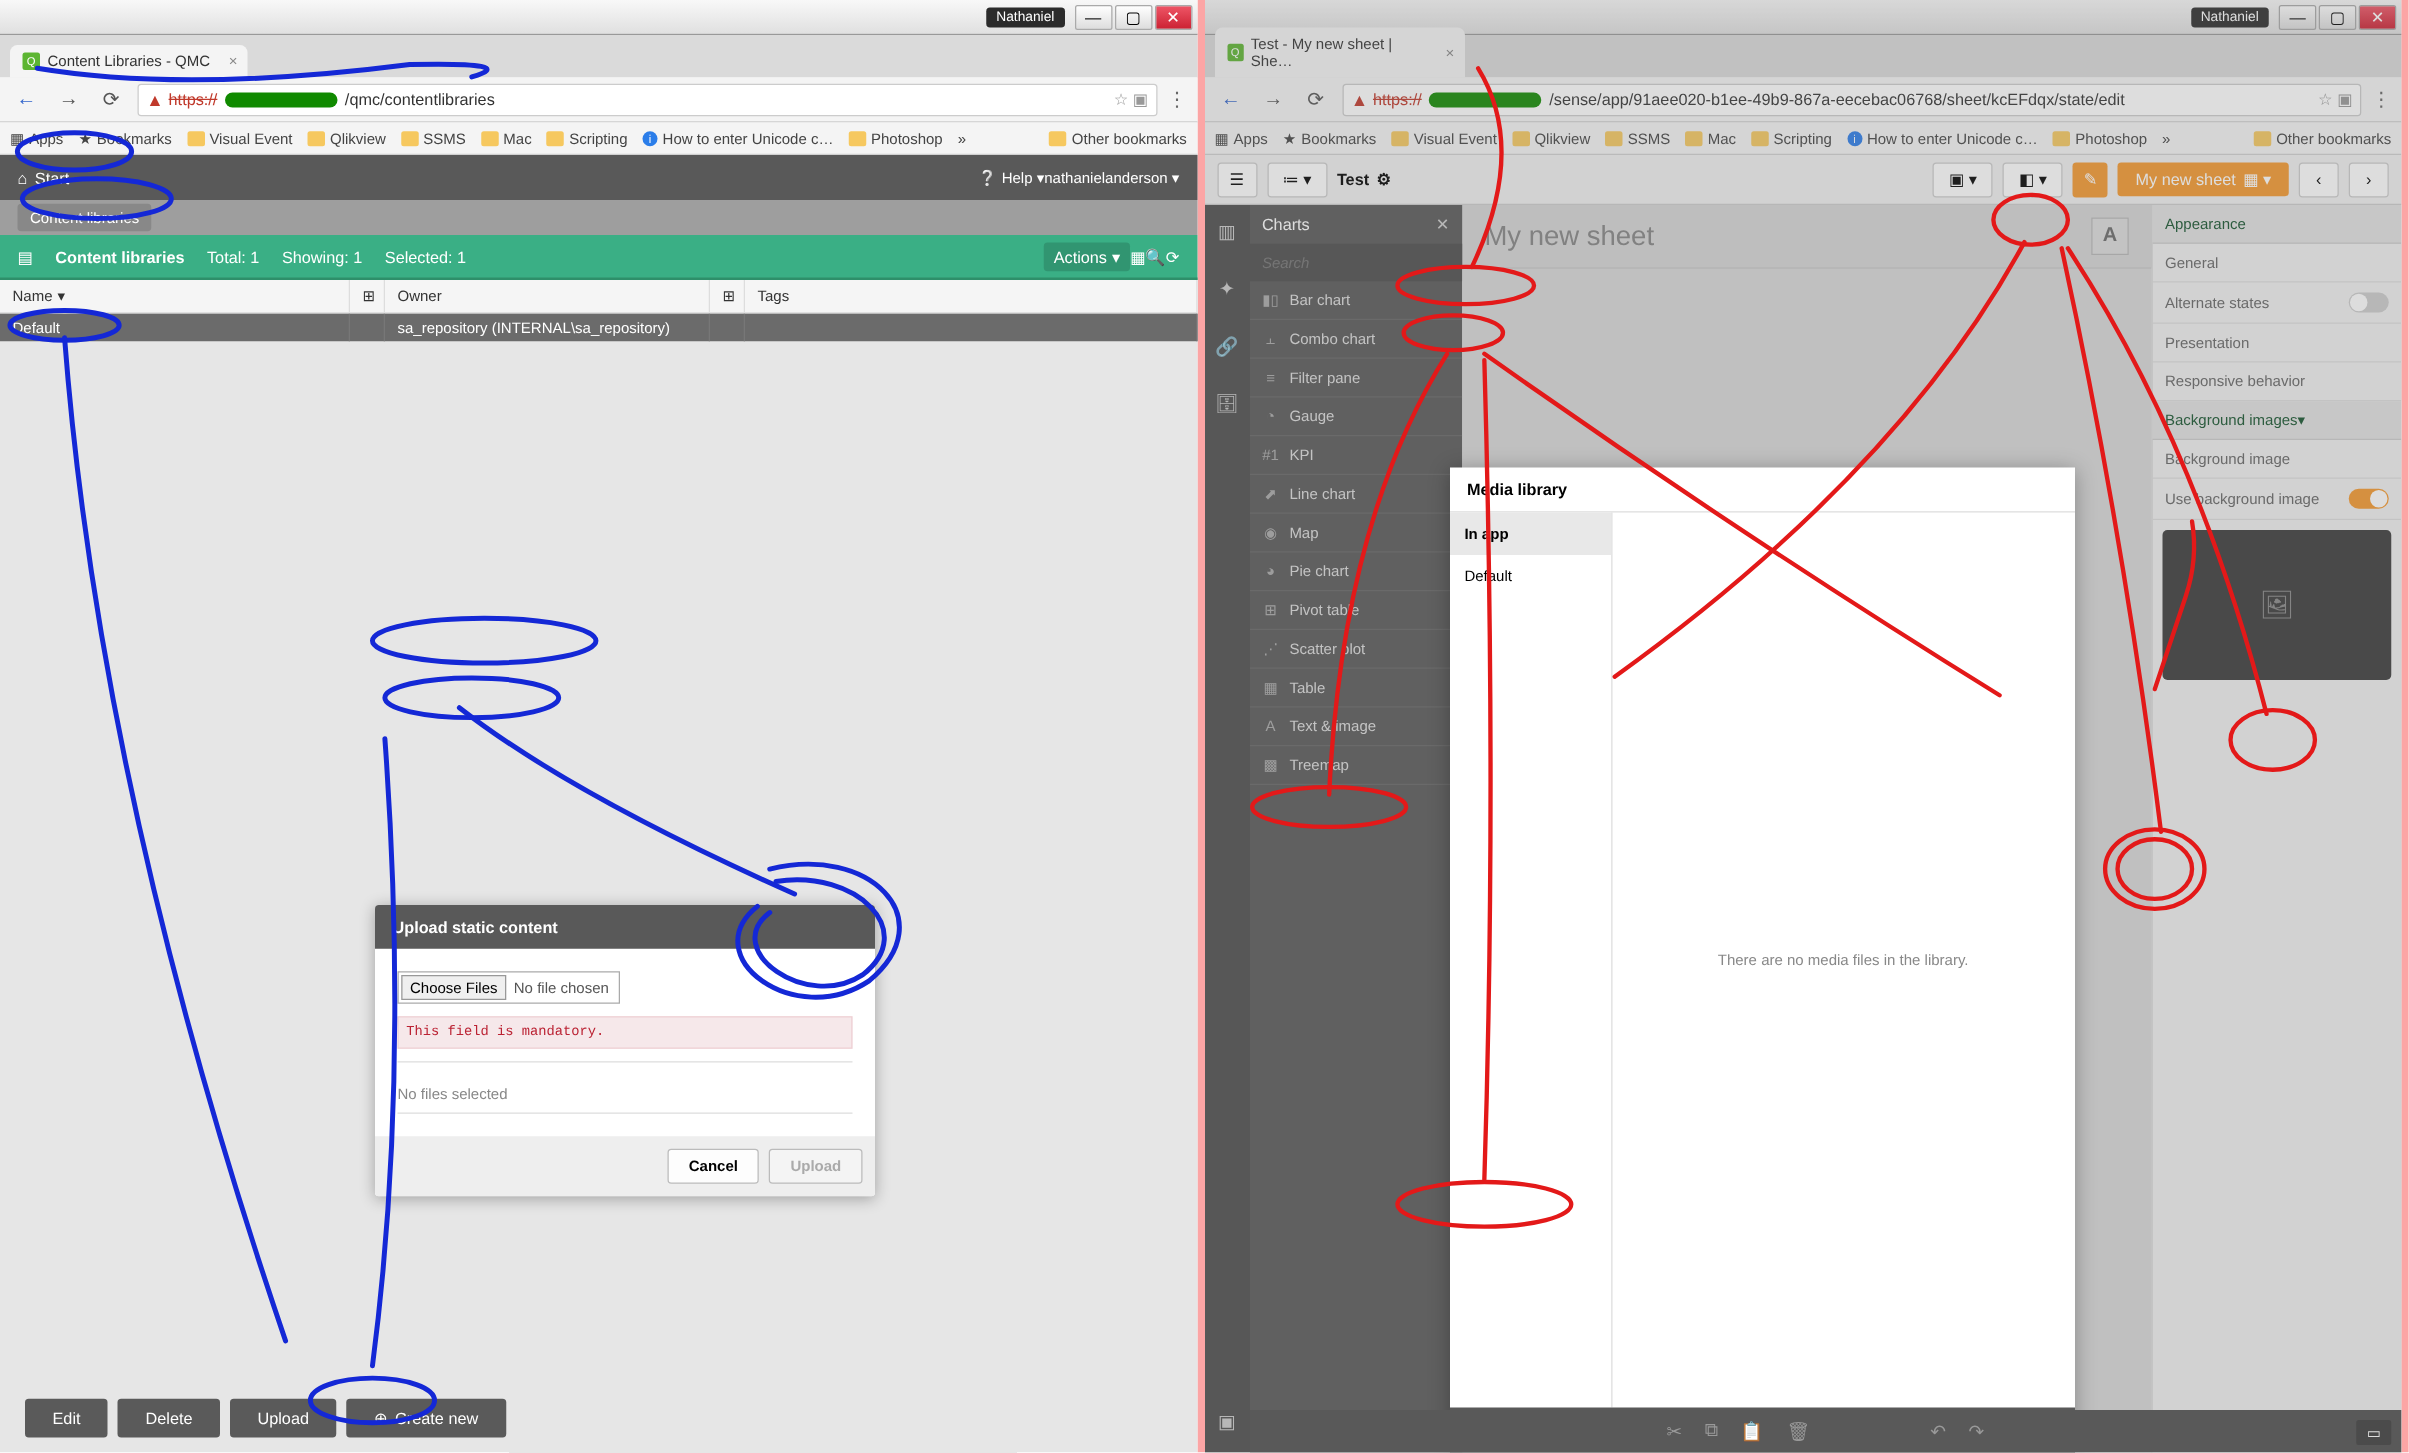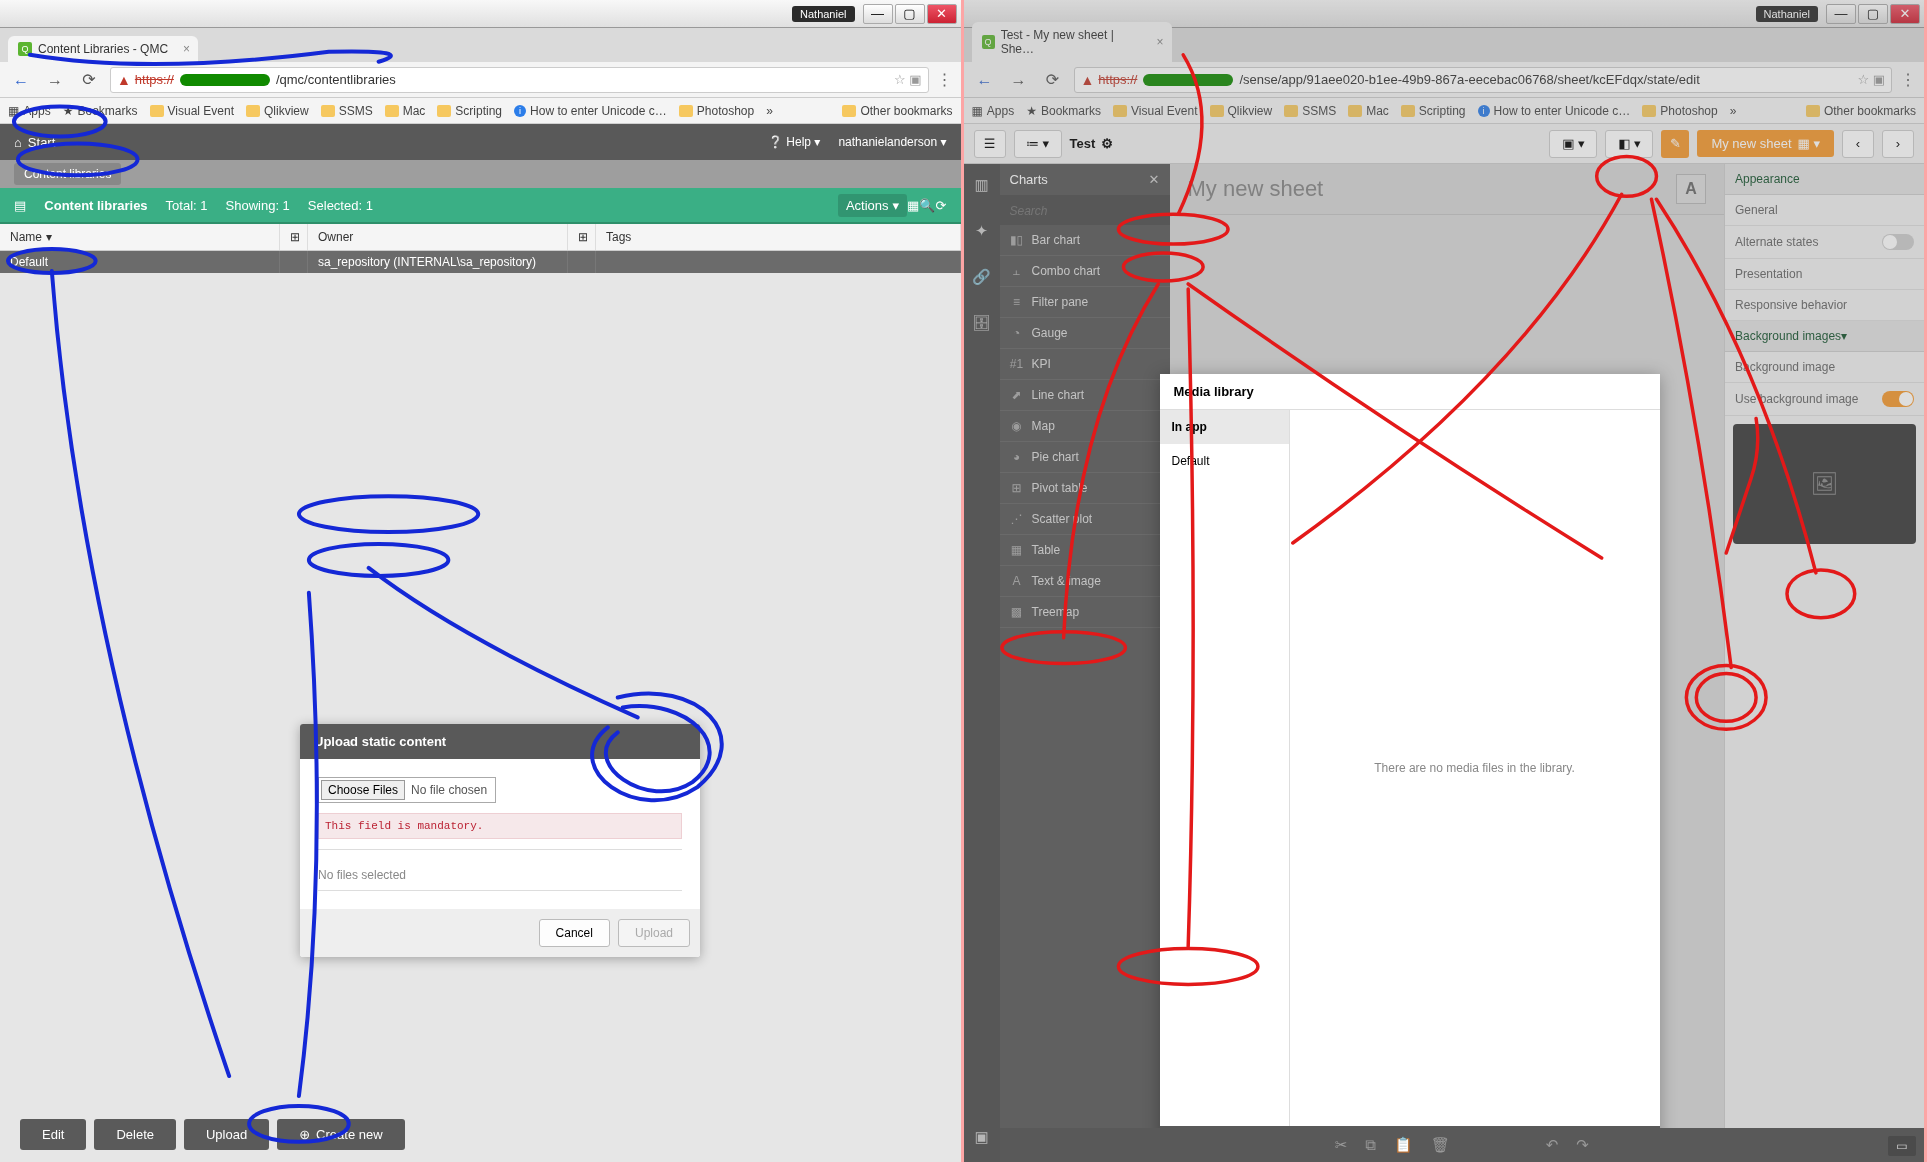--- a/index.html
+++ b/index.html
@@ -1,18 +1,18 @@
 <!DOCTYPE html>
 <html><head>
 <meta charset="utf-8">
 <style>
 * { box-sizing: border-box; margin: 0; padding: 0; font-family: Arial, sans-serif; }
 body { background: #fff; width: 1927px; height: 1162px; display: flex; position: relative; overflow: hidden; }
 
-.half { width: 50%; height: 100%; position: relative; border-right: 3px solid #fca5a5; display: flex; flex-direction: column; }
+.half { width: 50%; height: 100%; position: relative; border-right: 6px solid #fca5a5; display: flex; flex-direction: column; }
 
 
 .win-titlebar { height: 28px; background: linear-gradient(to bottom, #f8f8f8, #e0e0e0); display: flex; justify-content: flex-end; align-items: center; padding-right: 4px; border-bottom: 1px solid #999; }
 .win-user-tag { background: #2b2b2b; color: #fff; font-size: 11px; padding: 2px 8px; border-radius: 3px; margin-right: 6px; }
 .win-btn { width: 30px; height: 20px; display: inline-flex; align-items: center; justify-content: center; margin-left: 2px; cursor: default; font-size: 13px; border: 1px solid #aaa; background: linear-gradient(#fff,#ddd); border-radius: 2px; }
 .win-btn.close { background: linear-gradient(#e56,#c23); color: #fff; }
 
 .tab-strip { background: #dadada; height: 34px; display: flex; align-items: flex-end; padding-left: 8px; }
 .browser-tab { background: #f4f4f4; border-radius: 6px 6px 0 0; padding: 6px 30px 6px 10px; font-size: 12px; color: #333; display: flex; align-items: center; gap: 6px; position: relative; max-width: 200px; }
 .browser-tab .tab-close { position: absolute; right: 8px; font-size: 12px; color: #888; }
@@ -29,21 +29,21 @@
 .browser-right-icons { display:flex; gap:10px; color:#666; font-size:16px; }
 
 .bookmark-bar { background: #f4f4f4; height: 26px; display: flex; align-items: center; padding: 0 8px; gap: 12px; font-size: 12px; color: #444; border-bottom: 1px solid #d0d0d0; }
 .bm-item { display: flex; align-items: center; gap: 4px; cursor: default; white-space: nowrap; }
 .bm-folder { width: 14px; height: 12px; background: #f6c85f; border-radius: 2px; display: inline-block; }
 .bm-info { width:12px; height:12px; border-radius:50%; background:#2b7de9; color:#fff; line-height:12px; text-align:center; font-size:9px; display:inline-block; }
 
 
 .qmc-topbar { background: #595959; color: #fff; height: 36px; display: flex; align-items: center; padding: 0 14px; font-size: 13px; }
 .qmc-start { display:flex; align-items:center; gap:6px; }
-.qmc-top-right { margin-left:auto; display:flex; align-items:center; gap:18px; font-size:12px; }
+.qmc-top-right { margin-left:auto; display:flex; align-items:center; font-size:12px; }
 .qmc-breadcrumb { background: #9e9e9e; color: #fff; height: 28px; padding: 0 14px; display: flex; align-items: center; font-size: 12px; }
 .qmc-breadcrumb .crumb { background:#888; padding:4px 10px; border-radius:3px; }
 .qmc-statusbar { background: #3aaf85; color: #fff; height: 36px; display: flex; align-items: center; padding: 0 14px; font-size: 13px; gap: 18px; border-bottom: 2px solid #2e8f6a; }
 .qmc-statusbar .spacer { flex:1; }
 .qmc-actions { display:flex; align-items:center; }
 .qmc-actions-btn { background: rgba(0,0,0,0.15); padding: 4px 8px; border-radius: 3px; display:flex; align-items:center; gap:4px; }
 .qmc-table { flex: 1; background: #e6e6e6; display: flex; flex-direction: column; position: relative; }
 .qmc-thead { display: flex; background: #f5f5f5; border-bottom: 1px solid #ccc; font-size: 12px; color: #333; }
 .qmc-th { padding: 6px 10px; border-right: 1px solid #ddd; display:flex; align-items:center; gap:4px; }
 .qmc-row { display: flex; background: #6b6b6b; color: #fff; font-size: 12px; }
@@ -54,21 +54,21 @@
 
 .qmc-dialog { position: absolute; top: 500px; left: 300px; width: 400px; background: #fff; border-radius: 3px; box-shadow: 0 2px 12px rgba(0,0,0,0.3); overflow: hidden; }
 .qmc-dialog-head { background: #595959; color: #fff; padding: 10px 14px; font-size: 13px; font-weight: bold; }
 .qmc-dialog-body { padding: 18px; font-size: 12px; }
 .choose-input { border:1px solid #aaa; padding:2px; display:inline-flex; align-items:center; }
 .choose-btn { background:#efefef; border:1px solid #999; padding:2px 6px; font-size:12px; }
 .choose-txt { padding: 2px 6px; color:#555; }
 .error-strip { background:#f6e8ea; color:#b23; padding:6px; margin-top:10px; border:1px solid #eecfd3; font-size:11px;font-family:Liberation Mono, monospace; }
 .nofiles { color:#888; padding:18px 0 8px; border-top:1px solid #ddd; border-bottom:1px solid #ddd; margin-top:10px; }
 .qmc-dialog-foot { padding: 10px; display:flex; justify-content:flex-end; gap:8px; background:#eee; }
-.flat-btn { padding: 6px 16px; border-radius: 3px; border:1px solid #bbb; font-size:12px; }
+.flat-btn { padding: 6px 16px; border-radius: 3px; border:1px solid #bbb; font-size:12px;font-weight:bold; }
 .flat-btn.primary { background:#fdfdfd; }
 .flat-btn.disabled { color:#aaa; background:#f4f4f4; }
 
 
 .sense-topbar { background: #f0f0f0; border-bottom: 1px solid #ccc; height: 40px; display: flex; align-items: center; padding: 0 10px; gap: 8px; font-size: 13px; }
 .sense-ico-btn { width: 32px; height: 28px; border:1px solid #ccc; background:#fff; display:inline-flex; align-items:center; justify-content:center; border-radius:3px; font-size:13px; }
 .sense-ico-btn.dropdown { width:48px; }
 .sense-topbar .apptitle { display:flex; align-items:center; gap:6px; font-weight:bold; }
 .sense-topbar .spacer { flex:1; }
 .sheet-btn { background:#f5992e; color:#fff; padding:6px 14px; border-radius:3px; display:flex; align-items:center; gap:6px; }

